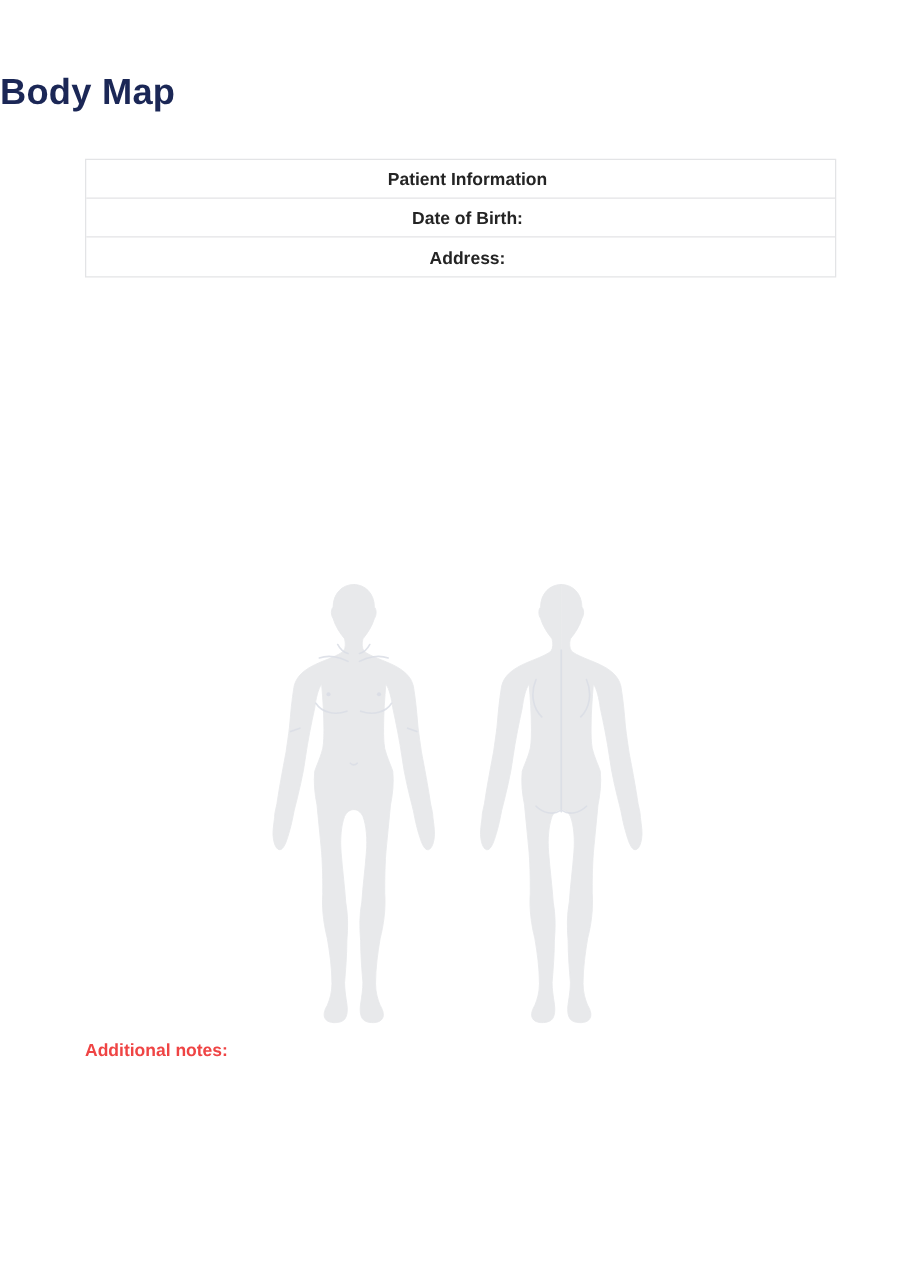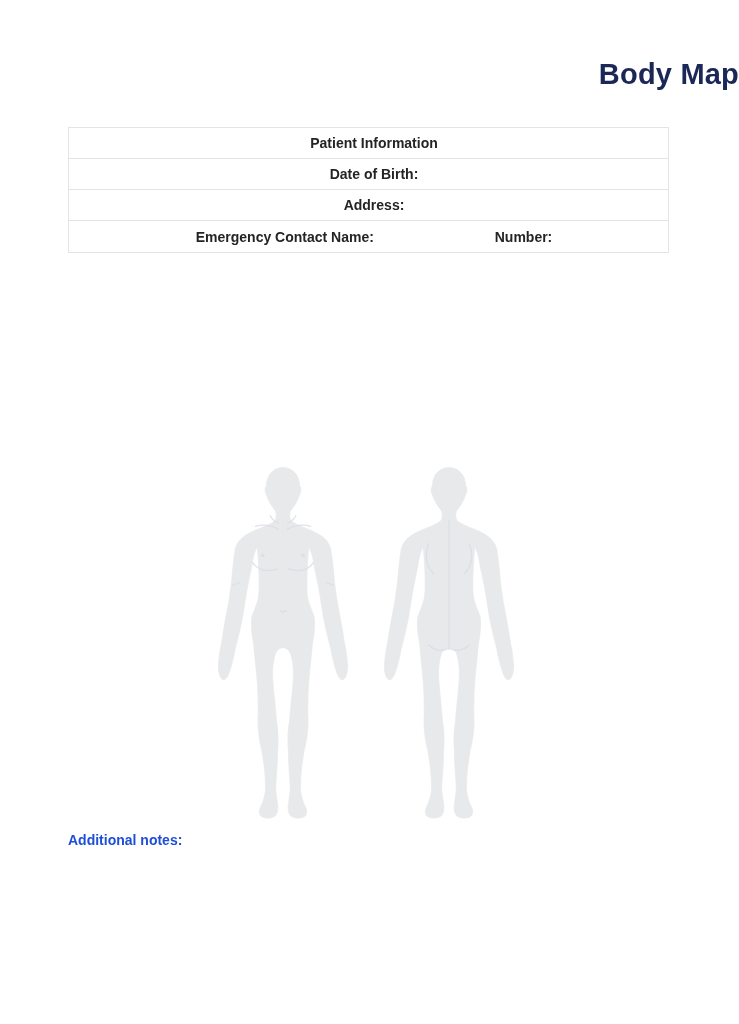--- a/index.html
+++ b/index.html
@@ -2,21 +2,21 @@
 <html style="--title: #1b2756; --table-border: #e3e4e6; --silhouette: #e8e9eb; --silhouette-detail: #d9dde5;"><head>
 <meta charset="utf-8">
 <style>
   html,body{margin:0;padding:0;background:#ffffff;}
   .page{
     position:relative;width:739px;height:1024px;background:#ffffff;
     font-family:"Liberation Sans",sans-serif;overflow:hidden;
   }
   .title{
     position:absolute;top:58px;left:0;width:100%;margin:0;
-    text-align:right;font-size:29px;line-height:32px;font-weight:700;
+    text-align:left;font-size:29px;line-height:32px;font-weight:700;
     color:var(--title,#1b2756);letter-spacing:.2px;
   }
   .ptable{
     position:absolute;left:68px;top:127px;width:601px;
     border:1px solid var(--table-border,#e3e4e6);box-sizing:border-box;
     background:#fff;
   }
   .prow{
     box-sizing:border-box;height:31px;
     border-bottom:1px solid var(--table-border,#e3e4e6);
@@ -37,21 +37,21 @@
     fill:var(--silhouette,#e8e9eb);
     stroke:var(--silhouette,#e8e9eb);stroke-width:.8;
   }
   .detail{
     fill:none;stroke:var(--silhouette-detail,#d9dde5);
     stroke-width:1.4;stroke-linecap:round;opacity:.85;
   }
   .dot{fill:var(--silhouette-detail,#d9dde5);opacity:.9;}
   .notes{
     position:absolute;left:68px;top:832px;
-    font-size:14px;font-weight:700;color:#1d4ed8;
+    font-size:14px;font-weight:700;color:#ef4444;
   }
 </style>
 </head>
 <body>
 
 <svg width="0" height="0" style="position:absolute" aria-hidden="true">
   <defs>
     <path id="halfBody" d="M85,4 C95,4 103,12 103,24 C105,26 105,31 103,34
       C101,41 97,47 93,52 C92,56 92,60 94,63 C99,67 108,70 117,74
       C128,79 135,85 137,94 C139,106 140,118 141,130 C142,138 143,145 144,152
@@ -73,24 +73,20 @@
 
   <div class="ptable">
     <div class="prow">
       <span>Patient Information</span>
     </div>
     <div class="prow">
       <span>Date of Birth:</span>
     </div>
     <div class="prow">
       <span>Address:</span>
-    </div>
-    <div class="prow">
-      <span class="w1">Emergency Contact Name:</span>
-      <span>Number:</span>
     </div>
   </div>
 
 
   <svg class="figure fig-front" viewBox="0 0 170 420" preserveAspectRatio="none">
     <use class="half" href="#halfBody"></use>
     <use class="half" href="#halfBody" transform="translate(170,0) scale(-1,1)"></use>
     <g>
       <path class="detail" d="M71,57 C73,61 76,64 80,65
         M99,57 C97,61 94,64 90,65

